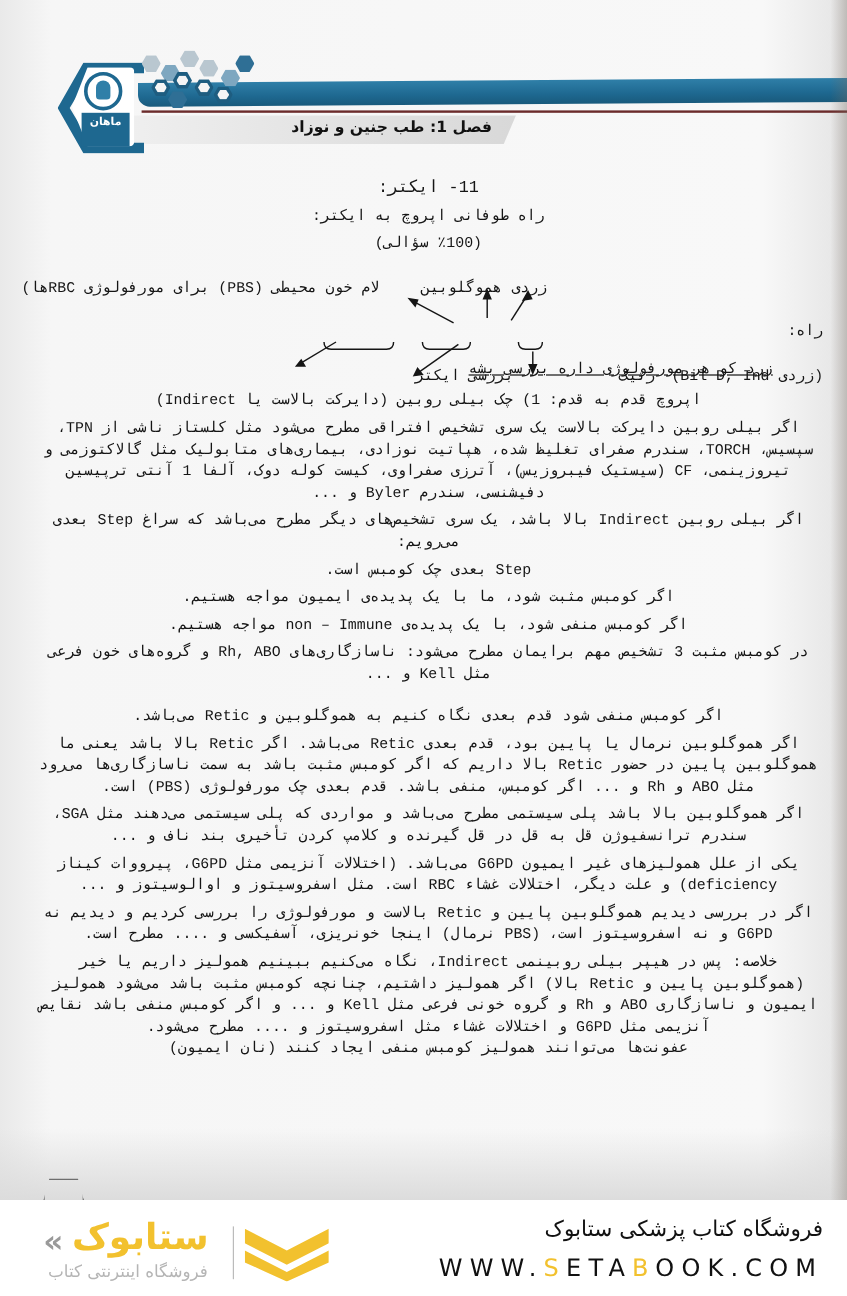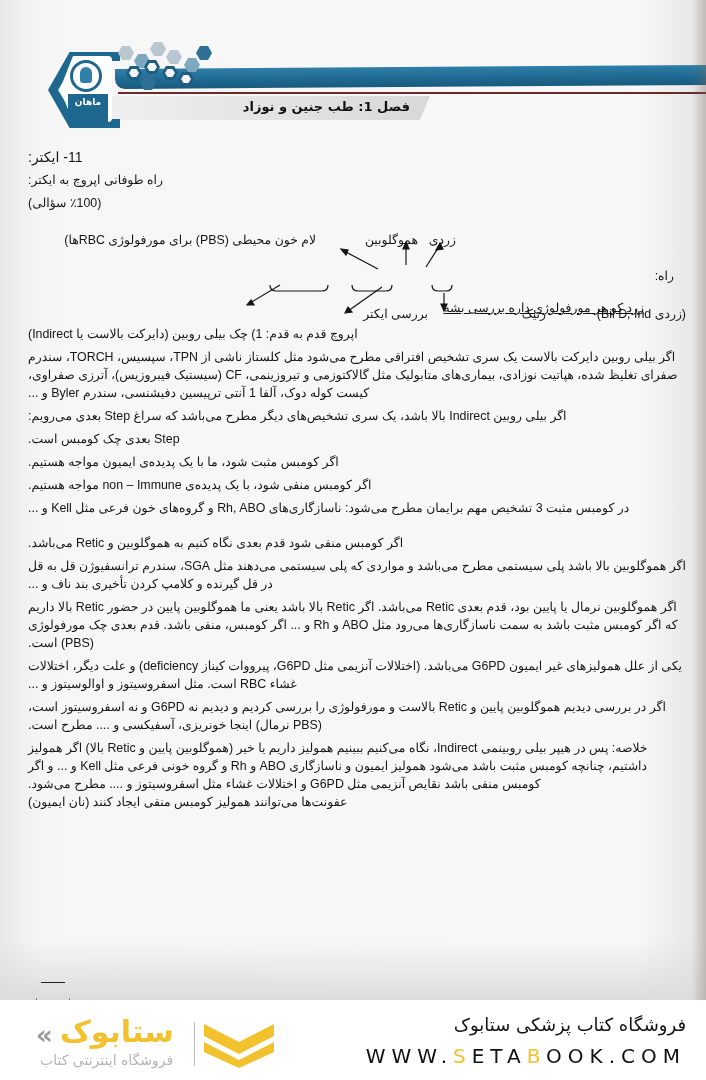--- a/index.html
+++ b/index.html
@@ -71,21 +71,21 @@
   .hex.o { background:#1e5d80; }
   .hex.o::after { content:""; position:absolute; left:3px; top:3px; width:10px; height:8px; background:#f5f5f5;
     clip-path:polygon(25% 0,75% 0,100% 50%,75% 100%,25% 100%,0 50%); }
   .hex.l { background:#b9c7d0; }
   .hex.m { background:#7ea7c0; }
   .hex.d { background:#2f6f95; }
 
   
   .content {
     position:absolute; left:28px; top:148px; width:658px;
-    direction:rtl; text-align:left; font-family:Liberation Sans, sans-serif;
+    direction:rtl; text-align:center; font-family:Liberation Mono, monospace;
     font-size:12.4px; line-height:18px; color:#151515;
   }
   .content p { margin:0 0 5px 0; }
   .section-title { font-size:14px; font-weight:normal; }
   .diagram { position:relative; height:108px; margin:2px 0 0 0; }
   .dg { position:absolute; white-space:nowrap; direction:rtl; font-size:12.4px; }
   .diagram svg { position:absolute; left:0; top:0; }
 
   
   .footer { position:absolute; left:0; top:1000px; width:706px; height:80px; background:#ffffff; }
@@ -171,37 +171,37 @@
             <polygon points="219,88 226,88 223,83"></polygon>
 
           <path d="M404 68 q0 6 6 6 h8 q6 0 6 -6" fill="none"></path>
           <path d="M324 68 q0 6 6 6 h28 q6 0 6 -6" fill="none"></path>
           <path d="M242 68 q0 6 6 6 h46 q6 0 6 -6" fill="none"></path>
         </g>
       </svg>
       <span class="dg" style="right:230px;top:14px;">زردی</span>
       <span class="dg" style="right:268px;top:14px;">هموگلوبین</span>
       <span class="dg" style="right:370px;top:14px;">لام خون محیطی (PBS) برای مورفولوژی RBCها)</span>
-      <span class="dg" style="right:12px;top:50px;">راه:</span>
+      <span class="dg" style="right:0px;top:50px;">راه:</span>
       <span class="dg" style="right:42px;top:48px;text-decoration:underline;text-decoration-thickness:1px;margin-top:34px;">زرد کو هر مورفولوژی داره بررسی بشه</span>
       <span class="dg" style="right:0px;top:88px;">(زردی Bil D, Ind)</span>
       <span class="dg" style="right:140px;top:88px;">رتیک</span>
       <span class="dg" style="right:258px;top:88px;">بررسی ایکتر</span>
     </div>
 
     <p>اپروچ قدم به قدم: 1) چک بیلی روبین (دایرکت بالاست یا Indirect)</p>
     <p>اگر بیلی روبین دایرکت بالاست یک سری تشخیص افتراقی مطرح می‌شود مثل کلستاز ناشی از TPN، سپسیس، TORCH، سندرم صفرای تغلیظ شده، هپاتیت نوزادی، بیماری‌های متابولیک مثل گالاکتوزمی و تیروزینمی، CF (سیستیک فیبروزیس)، آترزی صفراوی، کیست کوله دوک، آلفا 1 آنتی ترپیسین دفیشنسی، سندرم Byler و ...</p>
     <p>اگر بیلی روبین Indirect بالا باشد، یک سری تشخیص‌های دیگر مطرح می‌باشد که سراغ Step بعدی می‌رویم:</p>
     <p>Step بعدی چک کومبس است.</p>
     <p>اگر کومبس مثبت شود، ما با یک پدیده‌ی ایمیون مواجه هستیم.</p>
     <p>اگر کومبس منفی شود، با یک پدیده‌ی non – Immune مواجه هستیم.</p>
     <p style="margin-bottom:17px">در کومبس مثبت 3 تشخیص مهم برایمان مطرح می‌شود: ناسازگاری‌های Rh, ABO و گروه‌های خون فرعی مثل Kell و ...</p>
     <p>اگر کومبس منفی شود قدم بعدی نگاه کنیم به هموگلوبین و Retic می‌باشد.</p>
+    <p>اگر هموگلوبین نرمال یا پایین بود، قدم بعدی Retic می‌باشد. اگر Retic بالا باشد یعنی ما هموگلوبین پایین در حضور Retic بالا داریم که اگر کومبس مثبت باشد به سمت ناسازگاری‌ها می‌رود مثل ABO و Rh و ... اگر کومبس، منفی باشد. قدم بعدی چک مورفولوژی (PBS) است.</p>
     <p>اگر هموگلوبین بالا باشد پلی سیستمی مطرح می‌باشد و مواردی که پلی سیستمی می‌دهند مثل SGA، سندرم ترانسفیوژن قل به قل در قل گیرنده و کلامپ کردن تأخیری بند ناف و ...</p>
-    <p>اگر هموگلوبین نرمال یا پایین بود، قدم بعدی Retic می‌باشد. اگر Retic بالا باشد یعنی ما هموگلوبین پایین در حضور Retic بالا داریم که اگر کومبس مثبت باشد به سمت ناسازگاری‌ها می‌رود مثل ABO و Rh و ... اگر کومبس، منفی باشد. قدم بعدی چک مورفولوژی (PBS) است.</p>
     <p>یکی از علل همولیزهای غیر ایمیون G6PD می‌باشد. (اختلالات آنزیمی مثل G6PD، پیرووات کیناز deficiency) و علت دیگر، اختلالات غشاء RBC است. مثل اسفروسیتوز و اوالوسیتوز و ...</p>
     <p>اگر در بررسی دیدیم هموگلوبین پایین و Retic بالاست و مورفولوژی را بررسی کردیم و دیدیم نه G6PD و نه اسفروسیتوز است، (PBS نرمال) اینجا خونریزی، آسفیکسی و .... مطرح است.</p>
     <p style="margin-bottom:0">خلاصه: پس در هیپر بیلی روبینمی Indirect، نگاه می‌کنیم ببینیم همولیز داریم یا خیر (هموگلوبین پایین و Retic بالا) اگر همولیز داشتیم، چنانچه کومبس مثبت باشد می‌شود همولیز ایمیون و ناسازگاری ABO و Rh و گروه خونی فرعی مثل Kell و ... و اگر کومبس منفی باشد نقایص آنزیمی مثل G6PD و اختلالات غشاء مثل اسفروسیتوز و .... مطرح می‌شود.</p>
     <p>عفونت‌ها می‌توانند همولیز کومبس منفی ایجاد کنند (نان ایمیون)</p>
   </div>
 
   <div class="page-bottom-fade"></div>
   <div class="page-right-shadow"></div>
 </div>
 

